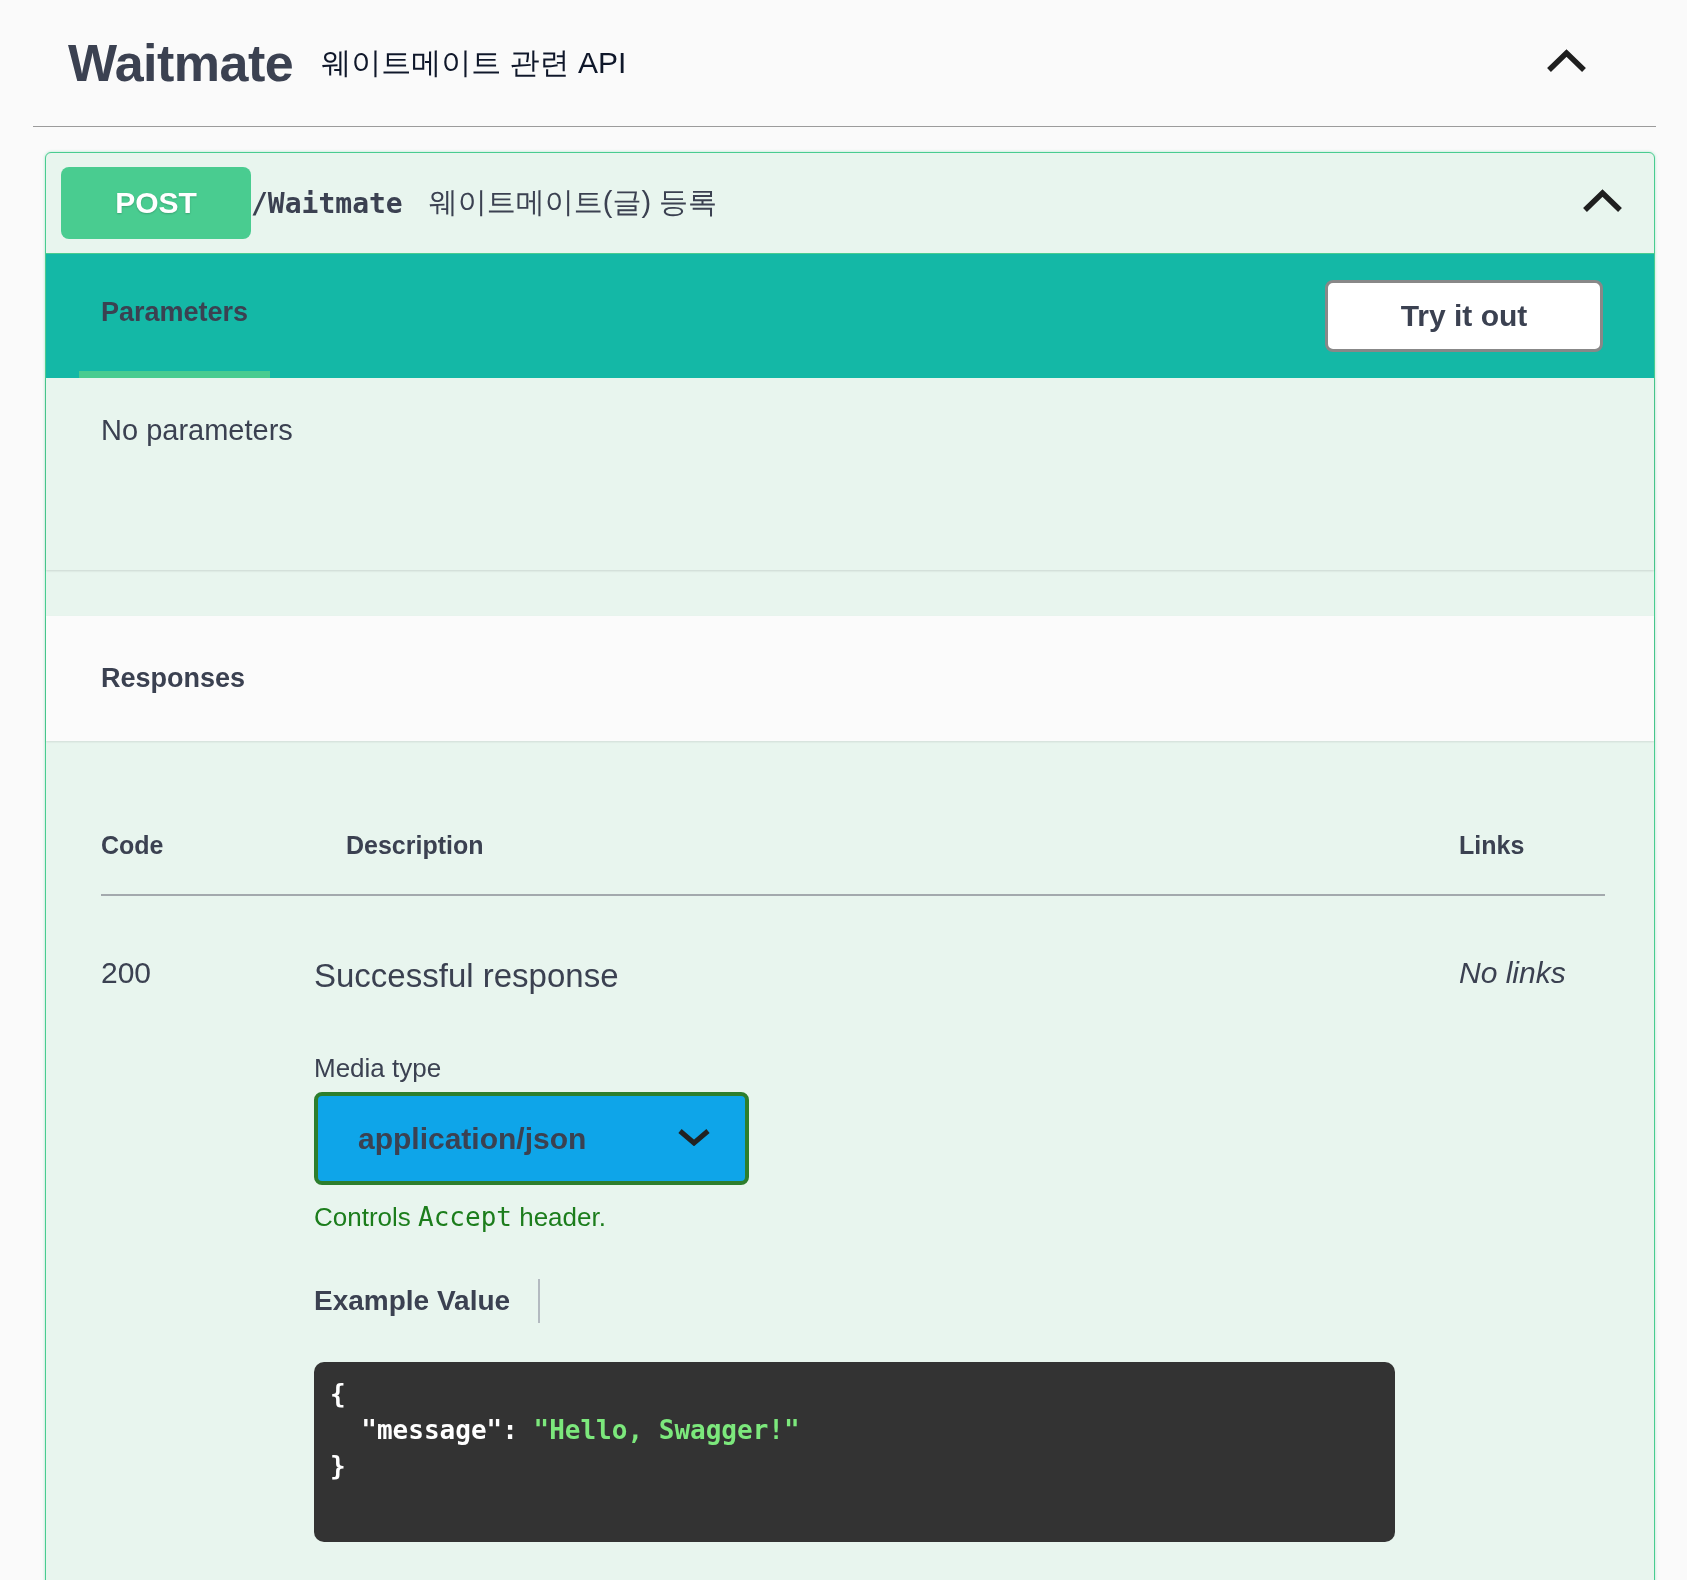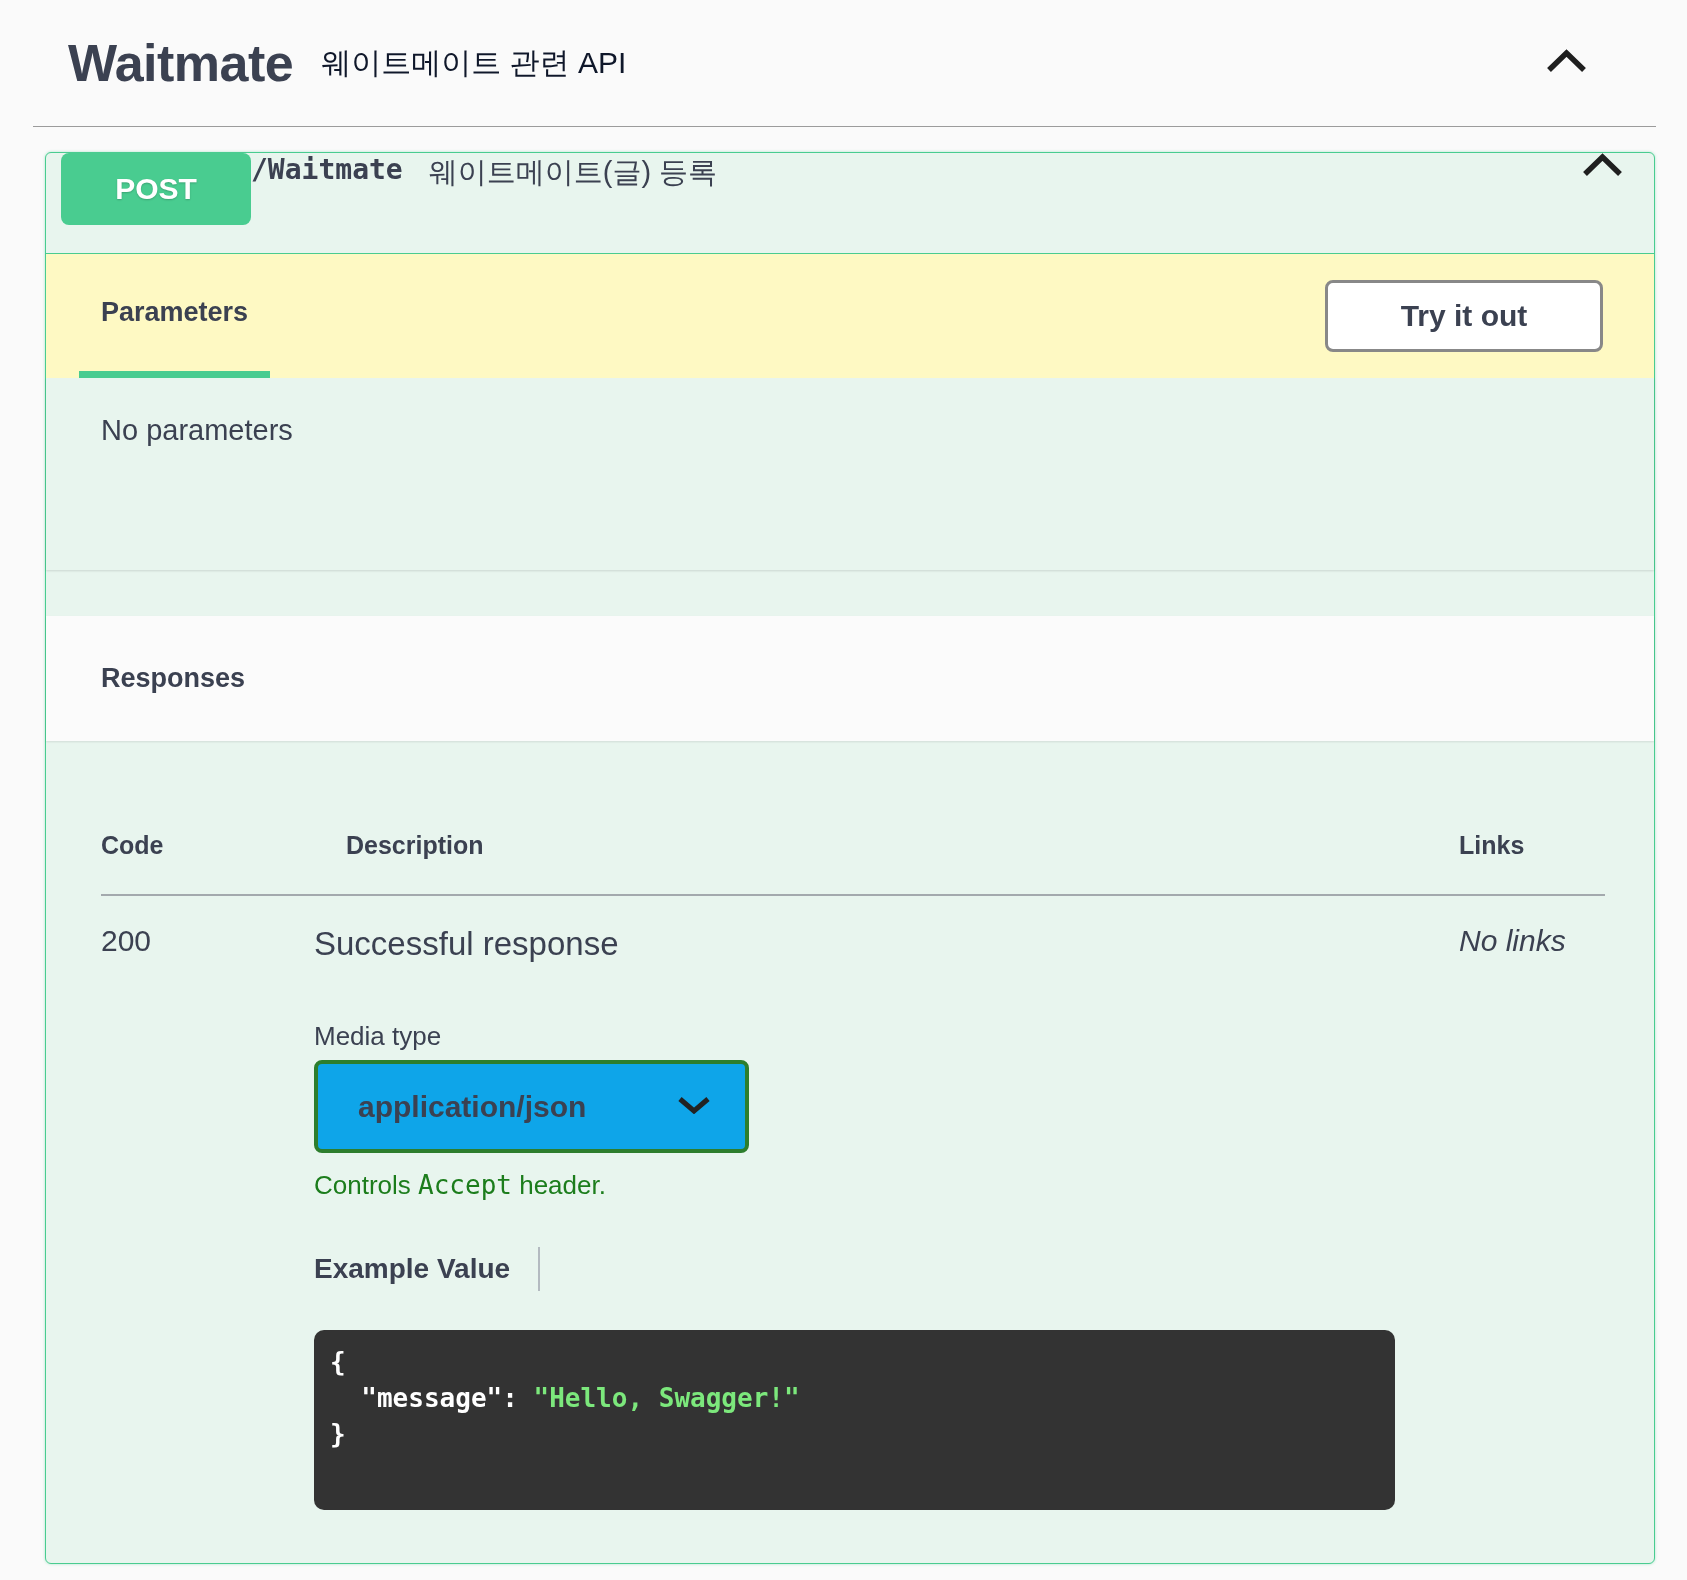--- a/index.html
+++ b/index.html
@@ -35,21 +35,21 @@
     margin: 25px 0 0 45px;
     width: 1610px;
     background: #e8f5ee;
     border: 1px solid #49cc90;
     border-radius: 6px;
     box-shadow: 0 0 3px rgba(73, 204, 144, 0.45);
   }
   .opblock-summary {
     height: 101px;
     display: flex;
-    align-items: flex-start;
+    align-items: center;
     padding: 0 30px 0 15px;
     border-bottom: 1px solid #49cc90;
     cursor: pointer;
   }
   .method-badge {
     width: 190px; height: 72px;
     background: #49cc90;
     border-radius: 8px;
     color: #ffffff;
     font-size: 30px; font-weight: bold;
@@ -57,21 +57,21 @@
     text-shadow: 0 1px 2px rgba(0,0,0,0.2);
   }
   .summary-path {
     font-family: "DejaVu Sans Mono", monospace;
     font-weight: bold;
     font-size: 28px;
   }
   .summary-desc { font-size: 29px; margin-left: 26px; }
 
   
-  .tab-header { position: relative; height: 124px; background: #fef9c3; }
+  .tab-header { position: relative; height: 124px; background: #14b8a6; }
   .tab-item {
     position: absolute; left: 33px; top: 0; height: 100%;
     display: flex; align-items: center;
     padding: 0 22px;
     border-bottom: 7px solid #49cc90;
     font-size: 27px; font-weight: bold;
     cursor: pointer;
   }
   .try-btn {
     position: absolute; right: 51px; top: 50%; transform: translateY(-50%);
@@ -107,20 +107,21 @@
     display: grid;
     grid-template-columns: 213px 1fr 146px;
     padding: 90px 0 34px;
     border-bottom: 2px solid #a3a9ad;
     font-size: 25px; font-weight: bold; gap: 32px;
   }
   .resp-row {
     display: grid;
     grid-template-columns: 213px 1fr 146px;
     padding-top: 28px;
+    margin-top: 32px;
   }
   .col-code { font-size: 30px; }
   .col-links { font-size: 30px; font-style: italic; }
 
   .desc-title { font-size: 33px; font-weight: normal; line-height: 40px; margin: 0 0 56px; }
   .media-label { font-size: 26px; line-height: 32px; margin-bottom: 8px; }
   .media-select {
     width: 435px; height: 93px;
     background: #0ea5e9;
     border: 4px solid #2d7e2d;

